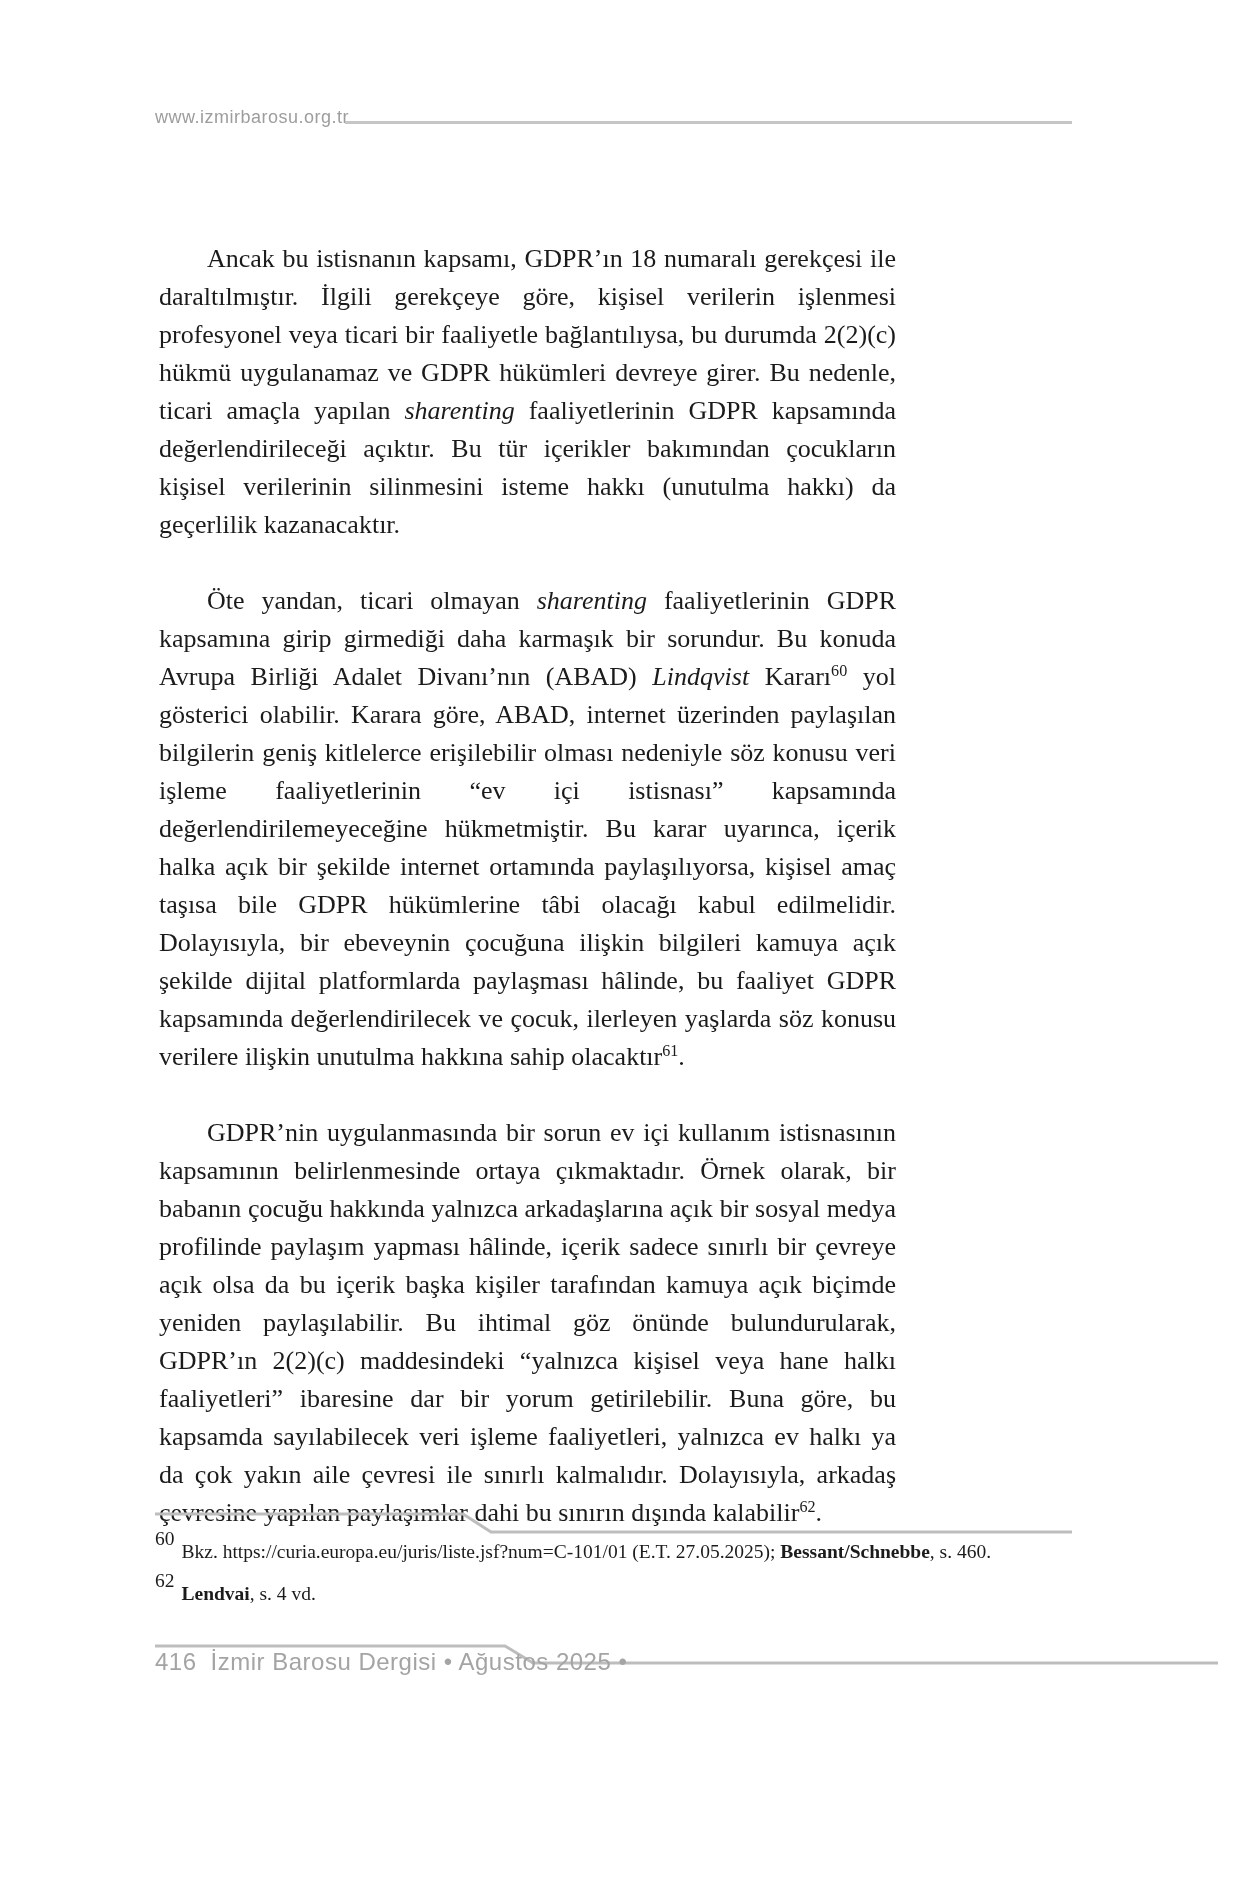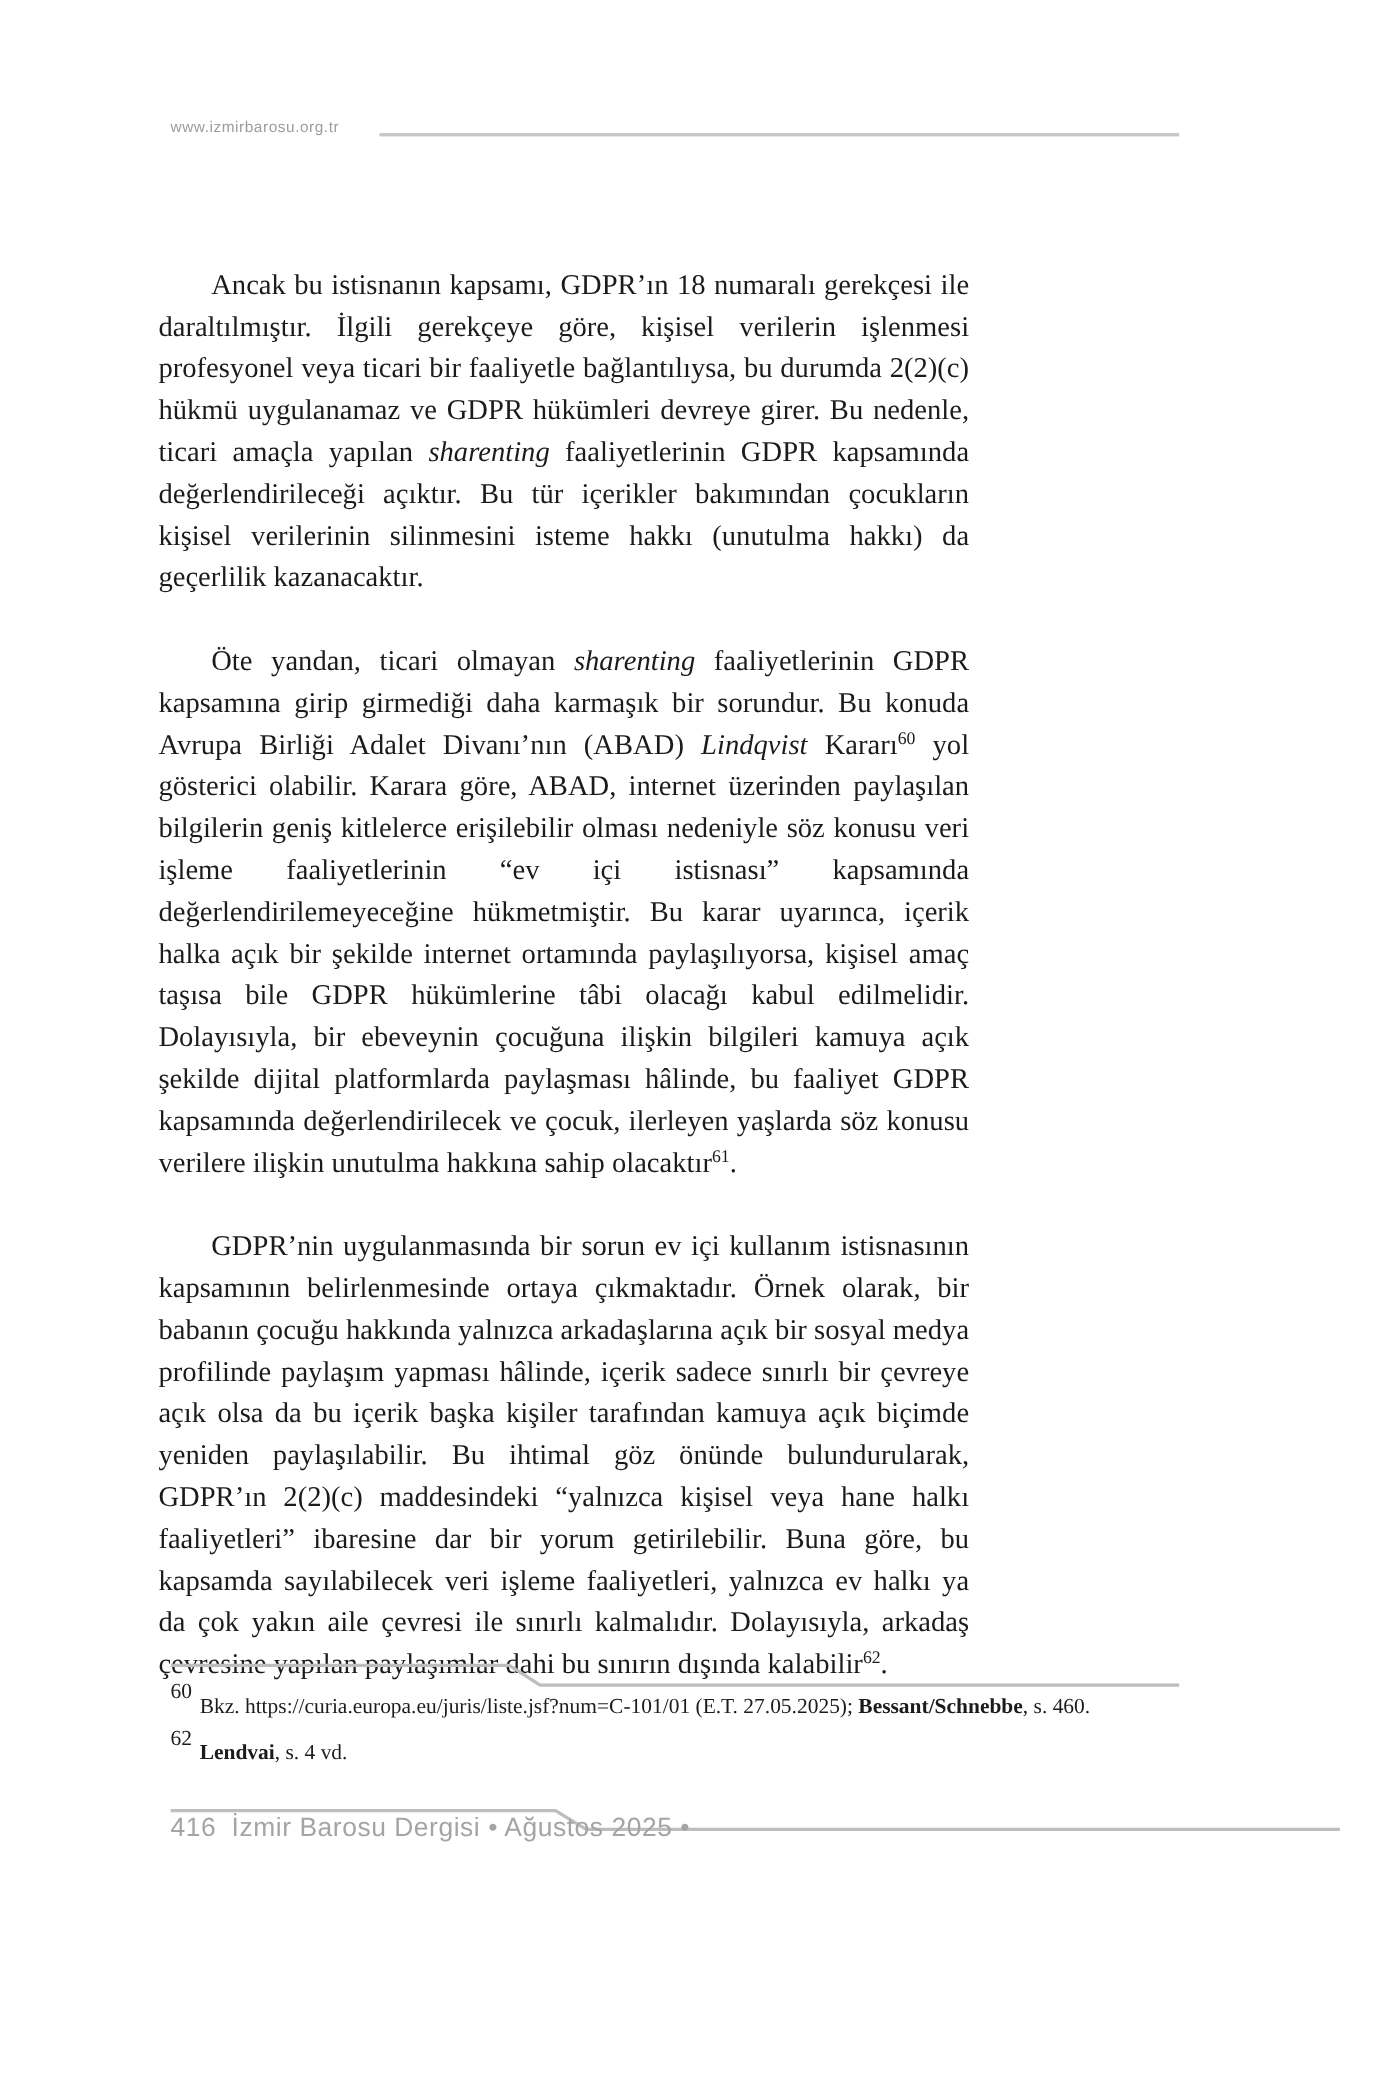--- a/index.html
+++ b/index.html
@@ -10,36 +10,36 @@
     background: #ffffff;
     overflow: hidden;
     font-family: "Liberation Serif", serif;
   }
   
   .header-url {
     position: absolute;
     left: 155px;
     top: 107px;
     font-family: "Liberation Sans", sans-serif;
-    font-size: 14px;
+    font-size: 18px;
     letter-spacing: 0.5px;
     color: #9d9d9d;
   }
   .header-rule {
     position: absolute;
     left: 345px;
     top: 121px;
     width: 727px;
     height: 3px;
     background: #c6c6c6;
   }
   
   .body-text {
     position: absolute;
-    left: 144px;
+    left: 159px;
     top: 240px;
     width: 737px;
     color: #1b1b1b;
     font-size: 26px;
     line-height: 38px;
     text-align: justify;
   }
   .para {
     margin: 0 0 38px 0;
     text-indent: 48px;

